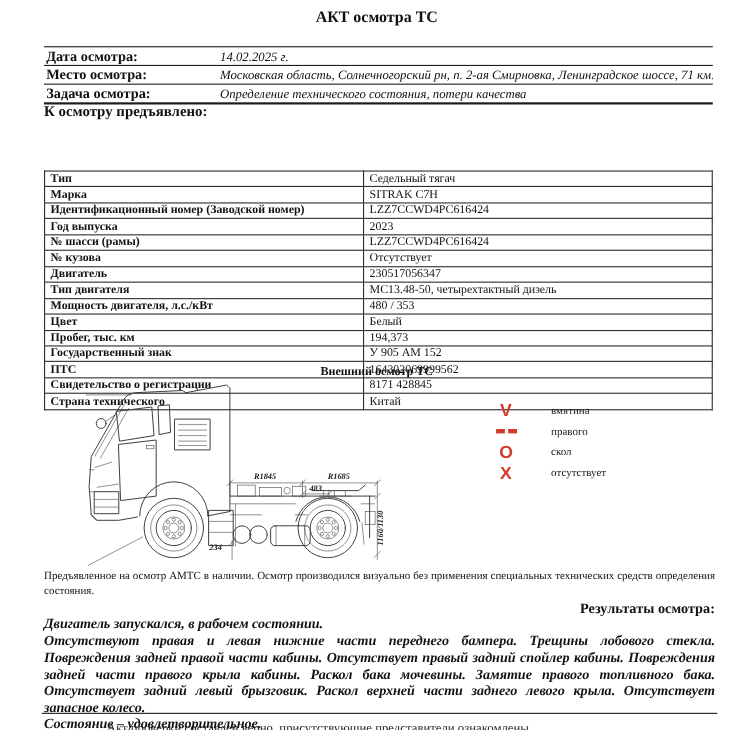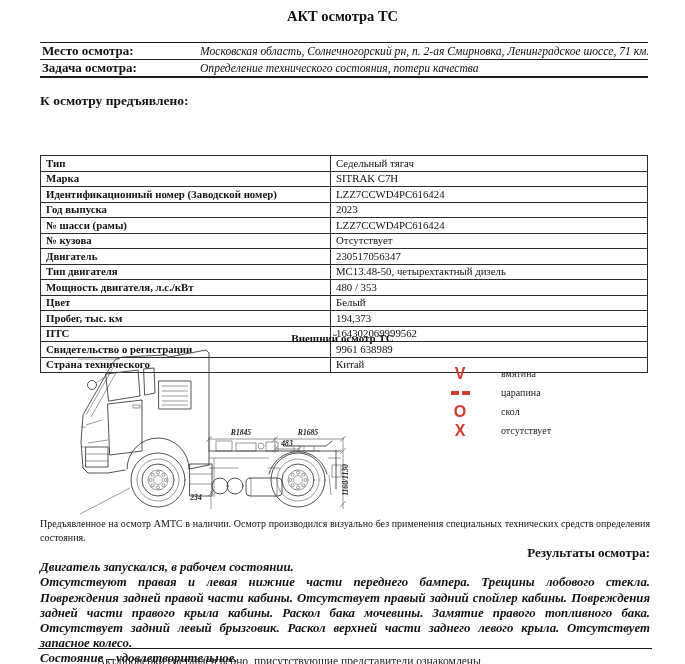--- a/index.html
+++ b/index.html
@@ -72,20 +72,24 @@
 </style>
 </head>
 <body>
 
 <div class="page">
 
   <div class="doc-title">АКТ осмотра ТС</div>
 
   <div class="info-table">
     <div class="info-row">
+      <div class="info-label">Дата осмотра:</div>
+      <div class="info-value">14.02.2025 г.</div>
+    </div>
+    <div class="info-row">
       <div class="info-label">Место осмотра:</div>
       <div class="info-value">Московская область, Солнечногорский рн, п. 2-ая Смирновка, Ленинградское шоссе, 71 км.</div>
     </div>
     <div class="info-row">
       <div class="info-label">Задача осмотра:</div>
       <div class="info-value">Определение технического состояния, потери качества</div>
     </div>
   </div>
 
   <div class="sec-heading h-presented">К осмотру предъявлено:</div>
@@ -130,26 +134,30 @@
         </tr>
       <tr>
           <td class="k">Цвет</td>
           <td>Белый</td>
         </tr>
       <tr>
           <td class="k">Пробег, тыс. км</td>
           <td>194,373</td>
         </tr>
       <tr>
+          <td class="k">Государственный знак</td>
+          <td>У 905 АМ 152</td>
+        </tr>
+      <tr>
           <td class="k">ПТС</td>
           <td>164302069999562</td>
         </tr>
       <tr>
           <td class="k">Свидетельство о регистрации</td>
-          <td>9961 638989</td>
+          <td>8171 428845</td>
         </tr>
       <tr>
           <td class="k">Страна технического</td>
           <td>Китай</td>
         </tr>
     </tbody>
   </table>
 
   <div class="ext-heading">Внешний осмотр ТС</div>
 
@@ -263,21 +271,21 @@
     </svg>
   </div>
 
   <div class="legend">
     <div class="legend-row">
       <div class="legend-sym">V</div>
       <div class="legend-label">вмятина</div>
     </div>
     <div class="legend-row">
       <div class="legend-sym"><span class="dash"></span><span class="dash"></span></div>
-      <div class="legend-label">царапина</div>
+      <div class="legend-label">правого</div>
     </div>
     <div class="legend-row">
       <div class="legend-sym">O</div>
       <div class="legend-label">скол</div>
     </div>
     <div class="legend-row">
       <div class="legend-sym">X</div>
       <div class="legend-label">отсутствует</div>
     </div>
   </div>

